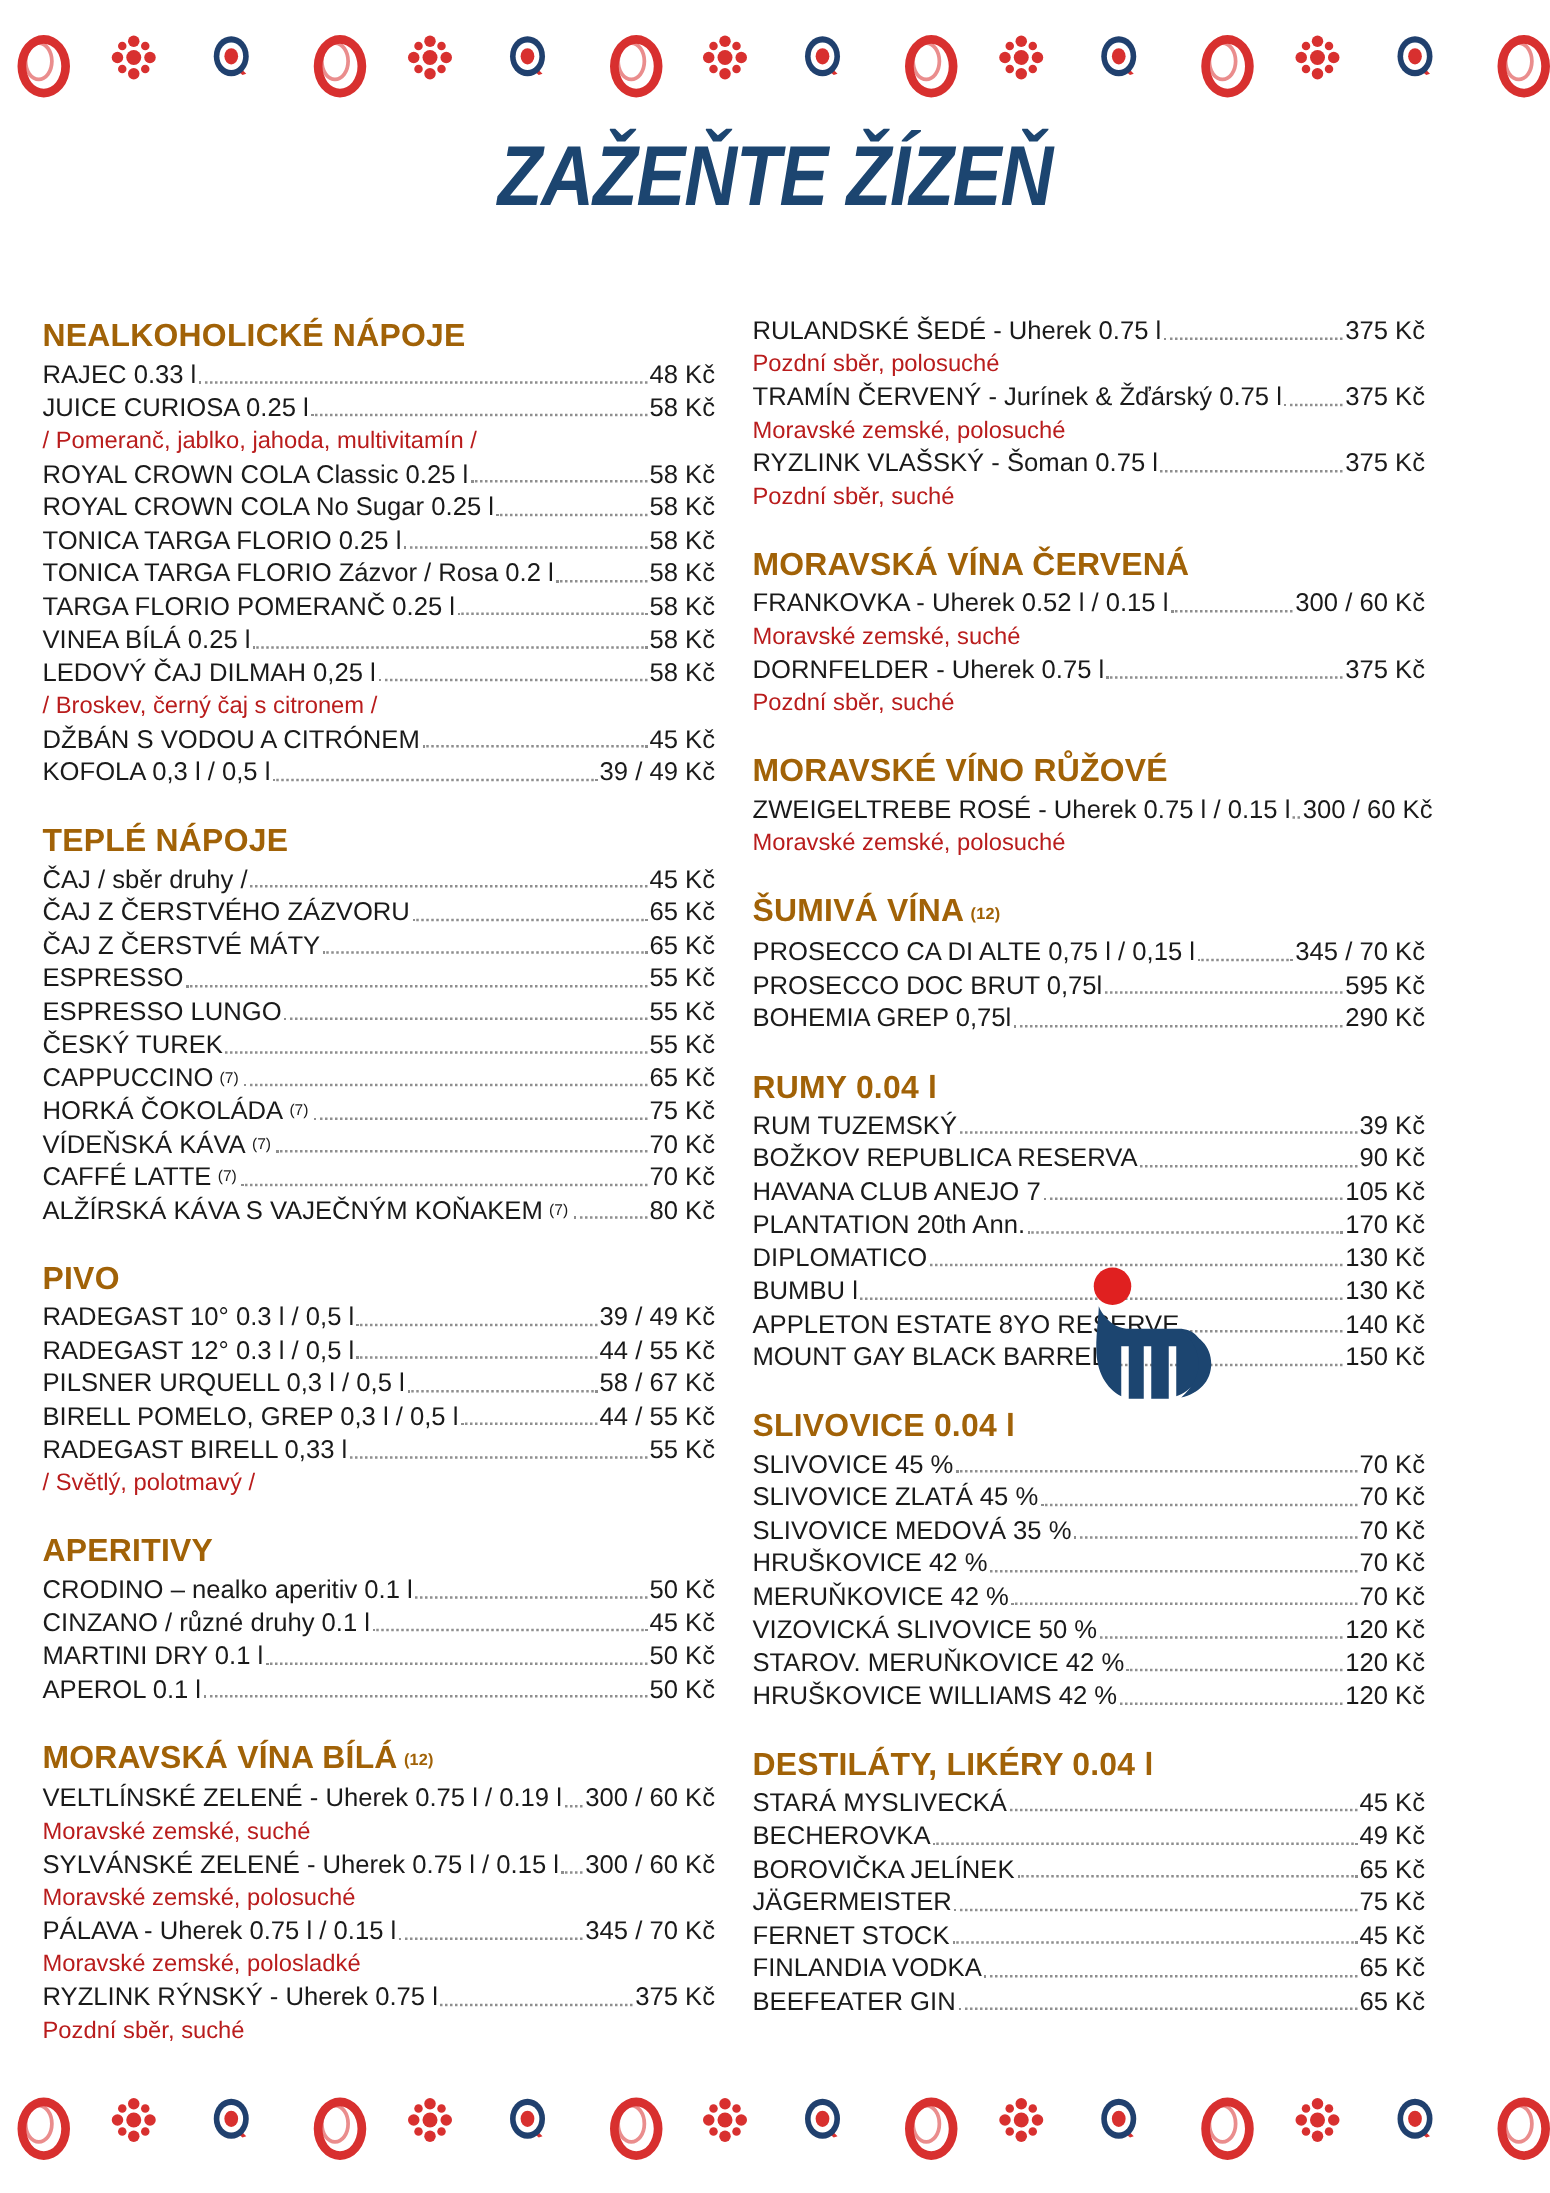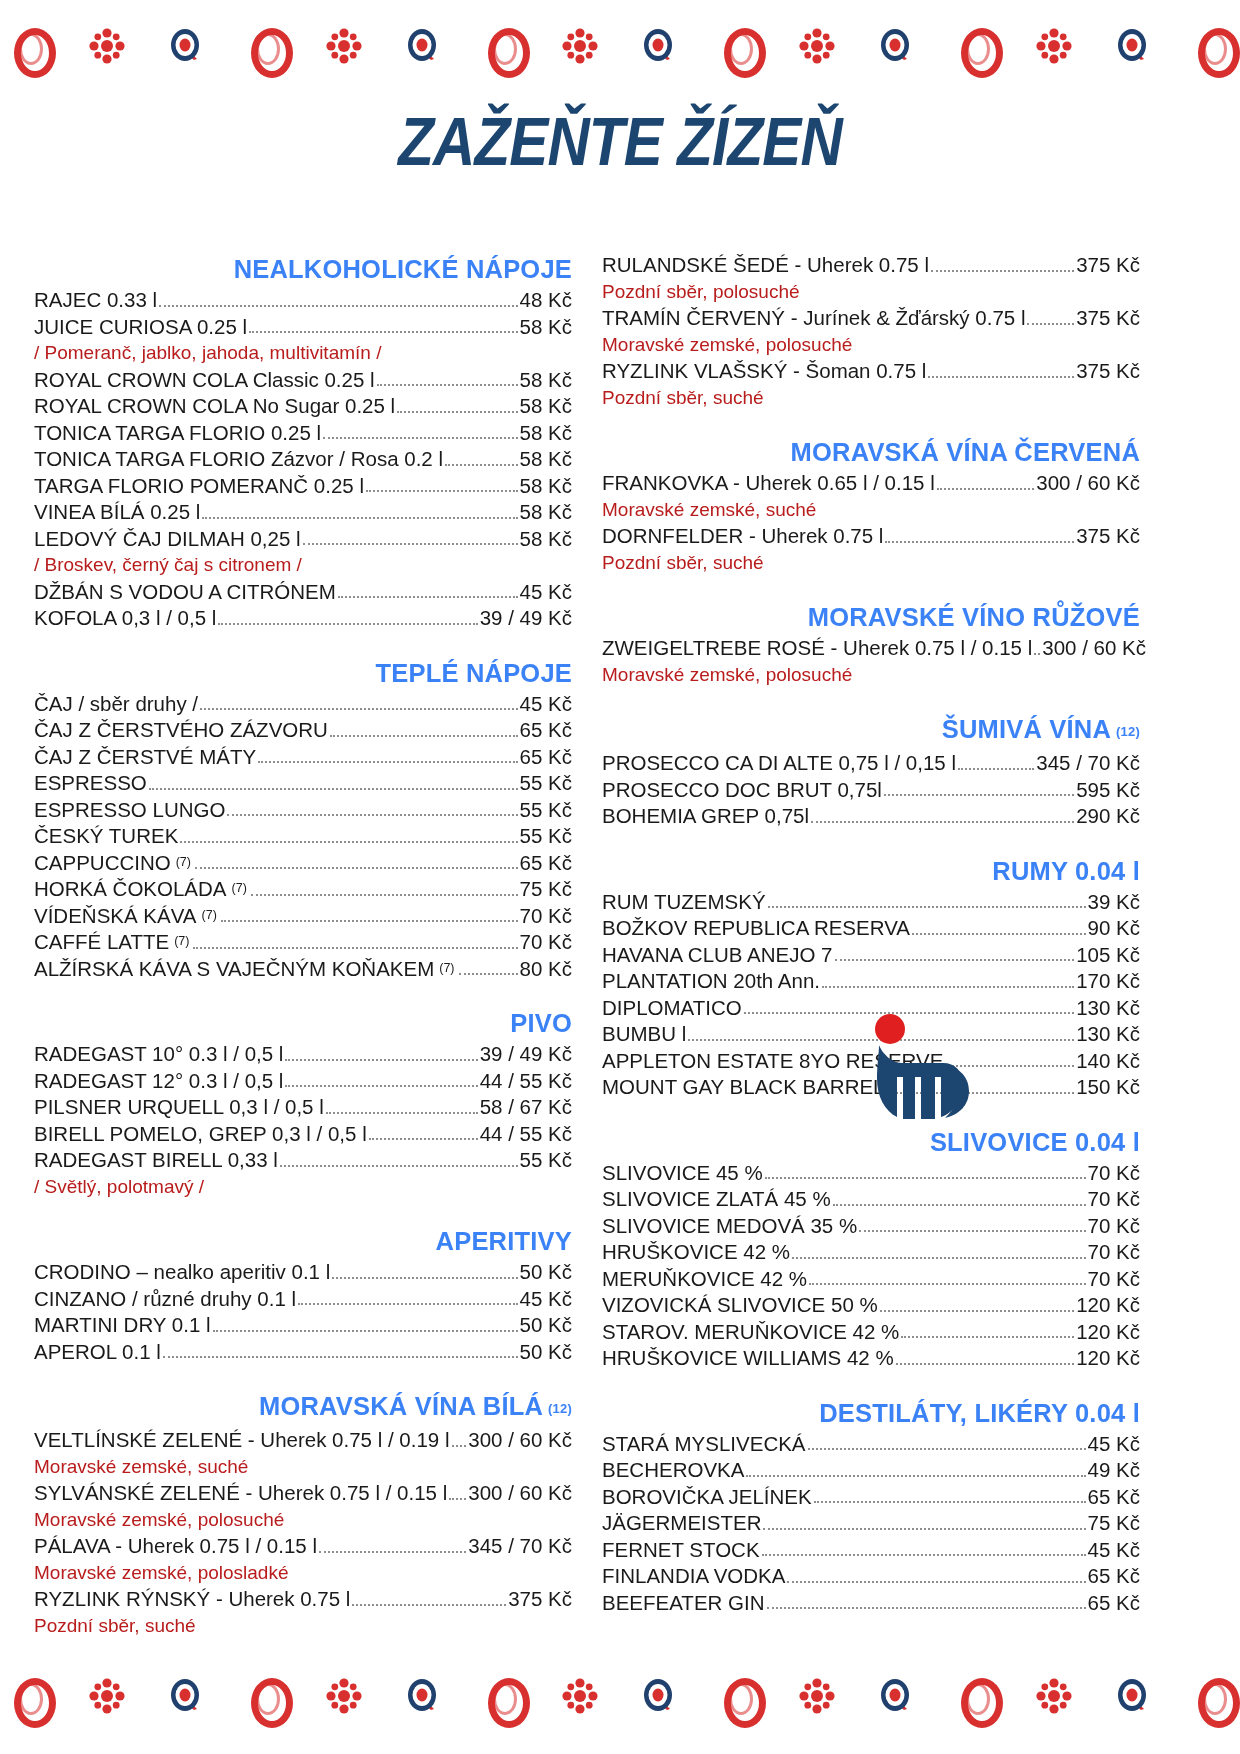--- a/index.html
+++ b/index.html
@@ -86,28 +86,27 @@
     display: flex;
     gap: 30px;
     padding: 0 34px;
   }
   .col { width: 538px; flex: 0 0 538px; }
 
   .section { margin-bottom: 0; }
   .section + .section { margin-top: 24px; }
 
   .section-head {
-    color: #3b82f6;
+    color: #a16207;
     font-weight: 700;
     font-size: 25.5px;
     line-height: 34px;
     letter-spacing: .2px;
     white-space: nowrap;
     margin-bottom: 1px;
-    text-align: right;
   }
   .section-head .alg {
     font-size: 13px;
     font-weight: 700;
     vertical-align: 2px;
     margin-left: 5px;
     margin-top: 40px;
   }
 
   .item {
@@ -496,21 +495,21 @@
           <div class="item">
             <span class="nm">RYZLINK VLAŠSKÝ - Šoman 0.75 l</span>
             <span class="dots"></span>
             <span class="pr">375 Kč</span>
           </div>
           <div class="note">Pozdní sběr, suché</div>
         </div>
         <div class="section">
           <div class="section-head"><span>MORAVSKÁ VÍNA ČERVENÁ</span></div>
           <div class="item">
-            <span class="nm">FRANKOVKA - Uherek 0.65 l / 0.15 l</span>
+            <span class="nm">FRANKOVKA - Uherek 0.52 l / 0.15 l</span>
             <span class="dots"></span>
             <span class="pr">300 / 60 Kč</span>
           </div>
           <div class="note">Moravské zemské, suché</div>
           <div class="item">
             <span class="nm">DORNFELDER - Uherek 0.75 l</span>
             <span class="dots"></span>
             <span class="pr">375 Kč</span>
           </div>
           <div class="note">Pozdní sběr, suché</div>

